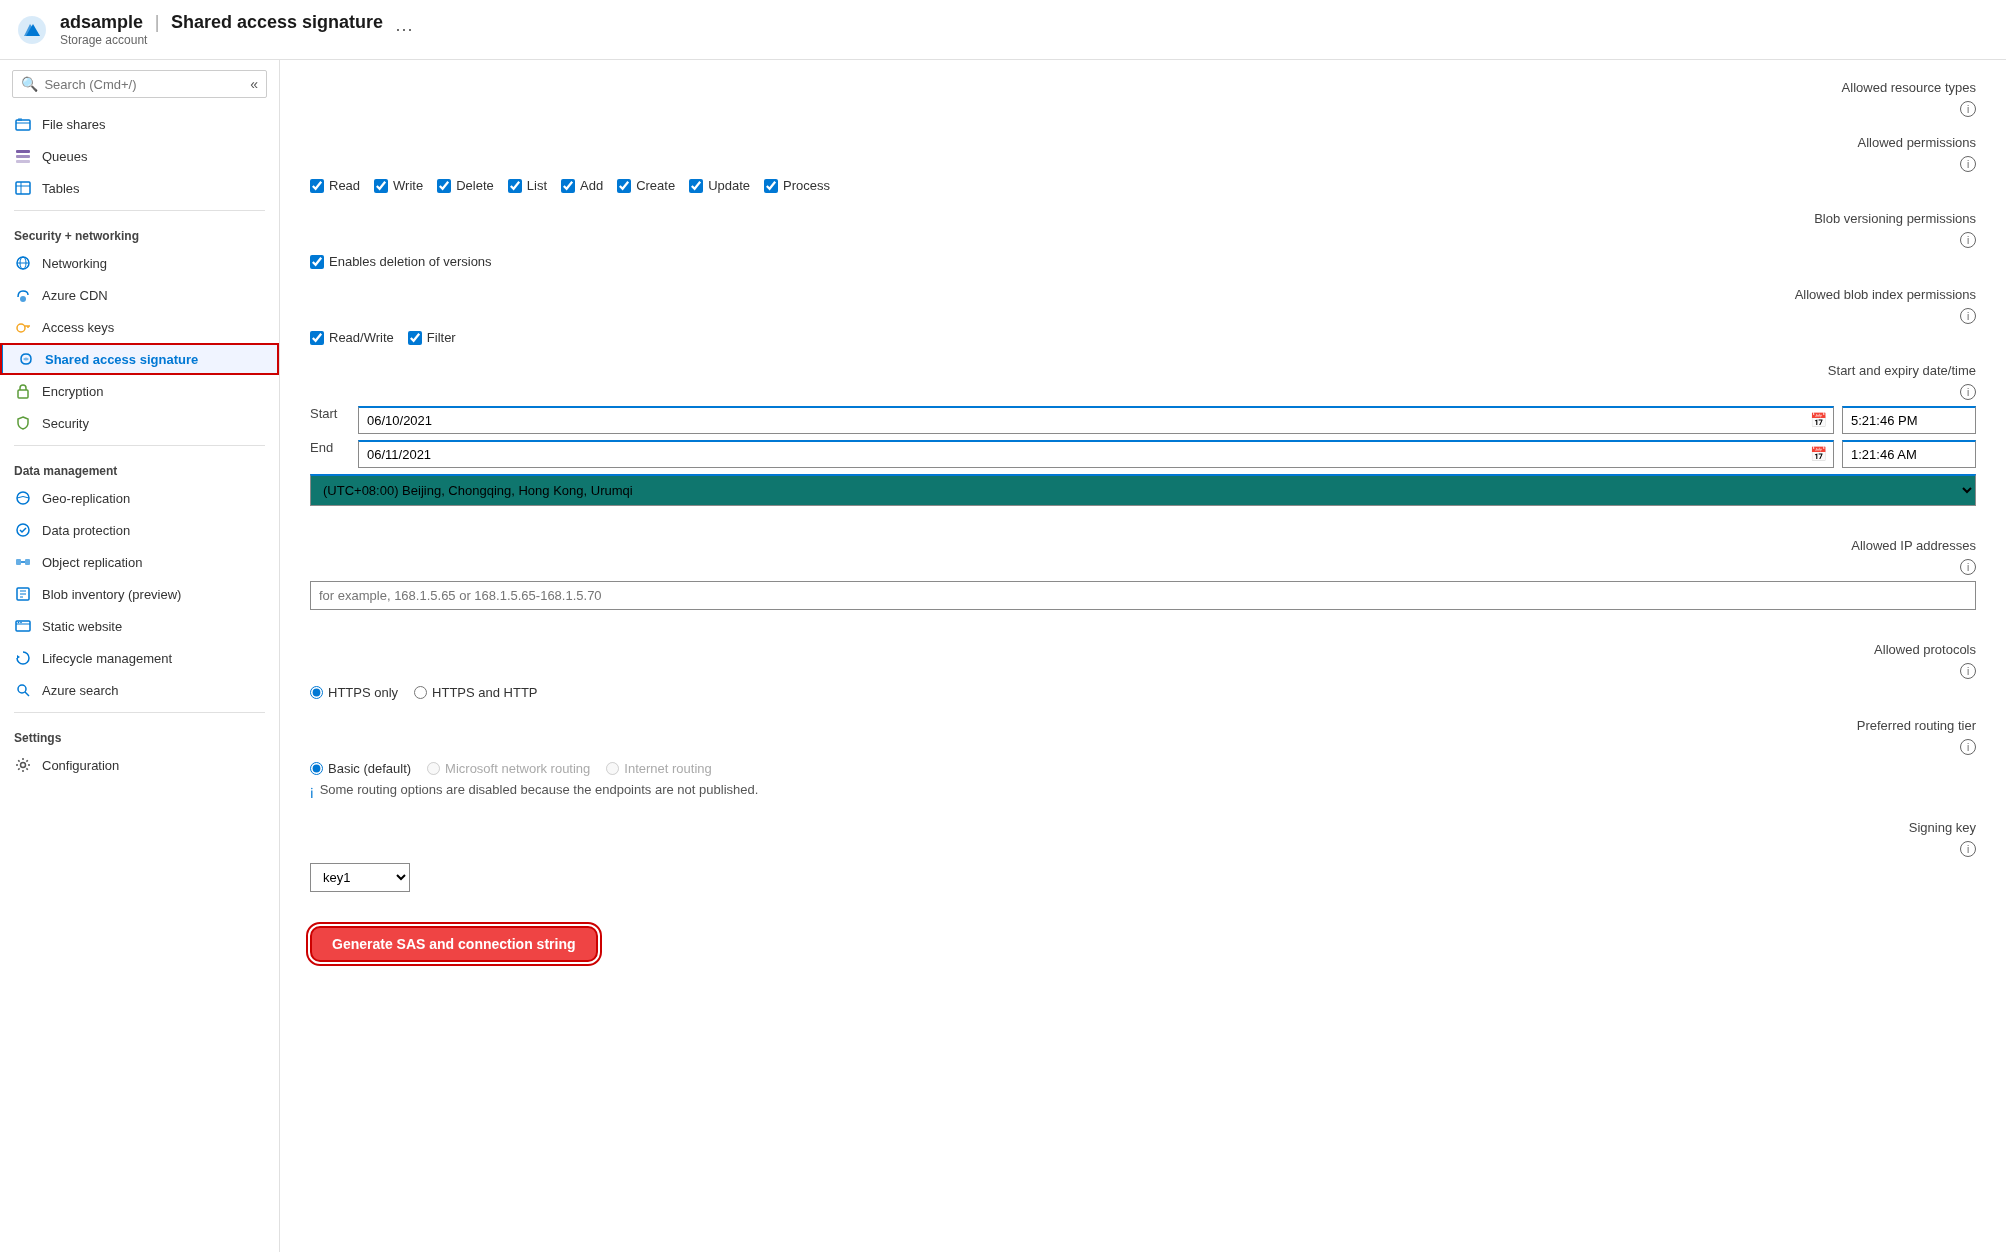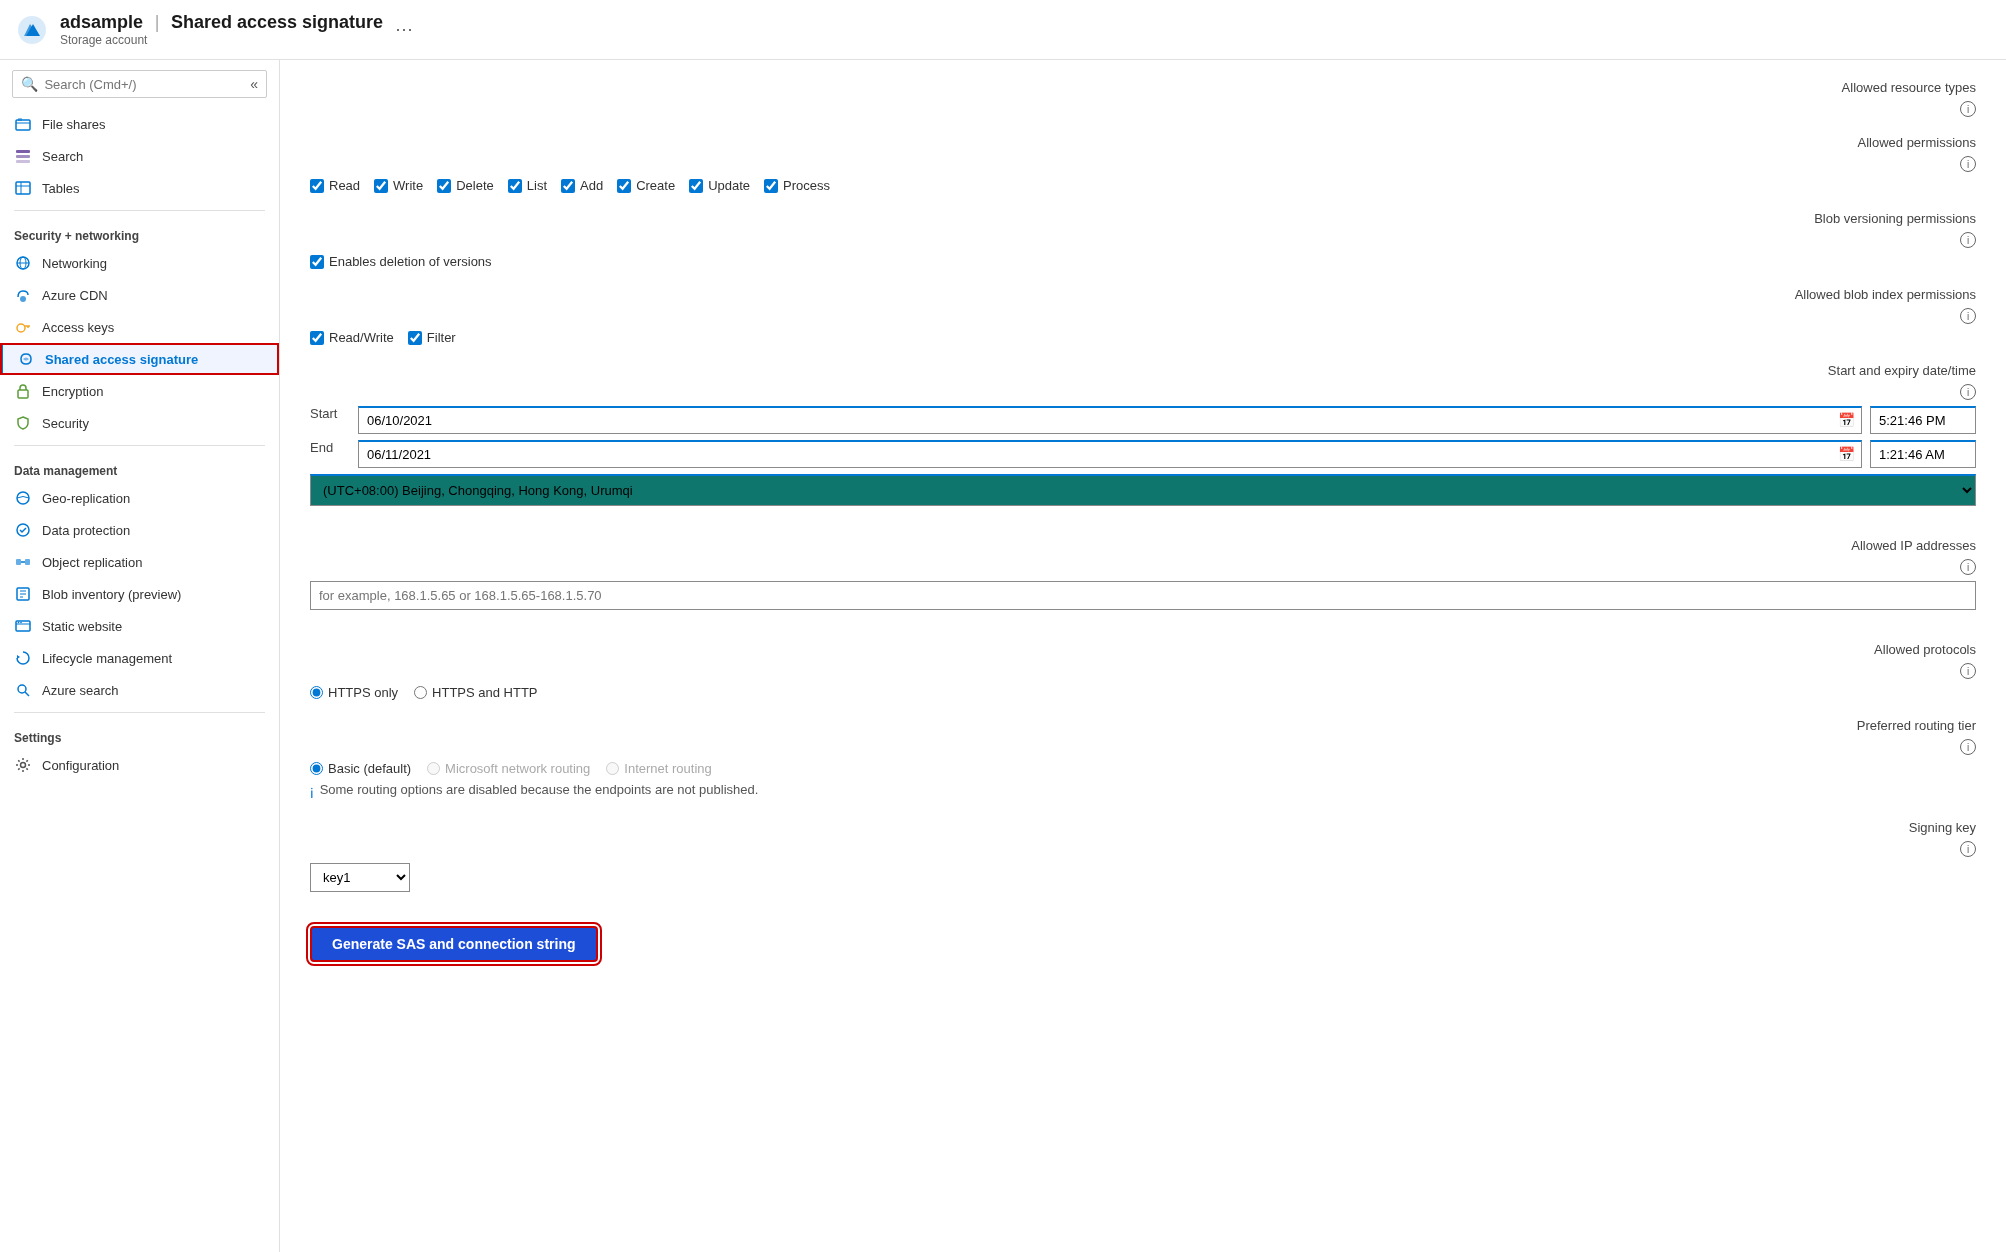--- a/index.html
+++ b/index.html
@@ -38,39 +38,39 @@
     .checkbox-row { display: flex; align-items: center; gap: 14px; margin-bottom: 14px; flex-wrap: wrap; }
     .checkbox-item { display: flex; align-items: center; gap: 5px; font-size: 13px; color: #333; }
     .checkbox-item input[type="checkbox"] { accent-color: #0078d4; width: 14px; height: 14px; }
 
     .form-section { margin-bottom: 18px; }
 
     .date-row { display: flex; gap: 8px; margin-bottom: 6px; }
     .date-label { width: 40px; font-size: 13px; color: #444; }
     .date-input-wrap { position: relative; flex: 1; }
     .date-input { width: 100%; border: 1px solid #8a8a8a; border-top: 2px solid #0078d4; padding: 5px 30px 5px 8px; font-size: 13px; outline: none; }
-    .time-input { border: 1px solid #8a8a8a; border-top: 2px solid #0078d4; padding: 5px 8px; font-size: 13px; outline: none; width: 106px; }
+    .time-input { border: 1px solid #8a8a8a; border-top: 2px solid #0078d4; padding: 5px 8px; font-size: 13px; outline: none; width: 134px; }
     .calendar-icon { position: absolute; right: 6px; top: 50%; transform: translateY(-50%); color: #555; font-size: 14px; }
 
     .timezone-select { width: 100%; border: 1px solid #8a8a8a; border-top: 2px solid #0078d4; padding: 6px 8px; font-size: 13px; background: #0f766e; outline: none; margin-bottom: 14px; }
 
     .text-input { width: 100%; border: 1px solid #8a8a8a; padding: 6px 8px; font-size: 13px; outline: none; margin-bottom: 14px; color: #999; }
 
     .radio-row { display: flex; align-items: center; gap: 16px; margin-bottom: 6px; flex-wrap: wrap; }
     .radio-item { display: flex; align-items: center; gap: 5px; font-size: 13px; color: #333; }
     .radio-item input[type="radio"] { accent-color: #0078d4; }
     .radio-item.disabled { color: #aaa; }
     .radio-item.disabled input[type="radio"] { accent-color: #aaa; }
 
     .info-note { display: flex; align-items: flex-start; gap: 6px; font-size: 13px; color: #555; margin-bottom: 14px; }
     .info-note-icon { color: #0078d4; font-size: 14px; flex-shrink: 0; margin-top: 1px; }
 
     .signing-key-select { border: 1px solid #8a8a8a; padding: 5px 8px; font-size: 13px; background: #fff; outline: none; min-width: 100px; }
 
-    .generate-btn { background: #1d4ed8; color: #fff; border: 2px solid #c00; border-radius: 4px; padding: 8px 20px; font-size: 14px; font-weight: 600; cursor: pointer; margin-top: 16px; outline: 2px solid #c00; outline-offset: 2px; }
+    .generate-btn { background: #ef4444; color: #fff; border: 2px solid #c00; border-radius: 10px; padding: 8px 20px; font-size: 14px; font-weight: 600; cursor: pointer; margin-top: 16px; outline: 2px solid #c00; outline-offset: 2px; }
   </style>
 </head>
 <body>
 
 <div class="header">
   <div class="header-logo">
     <svg viewBox="0 0 32 32" width="32" height="32">
       <circle cx="16" cy="16" r="14" fill="#0078d4" opacity="0.15"></circle>
       <path d="M8 22 L14 10 L20 18 L17 18 L22 22 Z" fill="#0078d4" opacity="0.7"></path>
       <path d="M10 22 L17 10 L24 22 Z" fill="#0078d4"></path>
@@ -108,21 +108,21 @@
         <span class="sidebar-item-label">File shares</span>
       </div>
       <div class="sidebar-item">
         <span class="sidebar-icon">
           <svg width="16" height="16" viewBox="0 0 16 16">
               <rect x="1" y="2" width="14" height="3" rx="1" fill="#7b5ea7"></rect>
               <rect x="1" y="7" width="14" height="3" rx="1" fill="#7b5ea7" opacity="0.7"></rect>
               <rect x="1" y="12" width="14" height="3" rx="1" fill="#7b5ea7" opacity="0.4"></rect>
             </svg>
         </span>
-        <span class="sidebar-item-label">Search</span>
+        <span class="sidebar-item-label">Queues</span>
       </div>
       <div class="sidebar-item">
         <span class="sidebar-icon">
           <svg width="16" height="16" viewBox="0 0 16 16">
               <rect x="1" y="2" width="14" height="12" rx="1" fill="none" stroke="#0078d4" stroke-width="1.5"></rect>
               <path d="M1 6h14M6 2v12" stroke="#0078d4" stroke-width="1"></path>
             </svg>
         </span>
         <span class="sidebar-item-label">Tables</span>
       </div>

